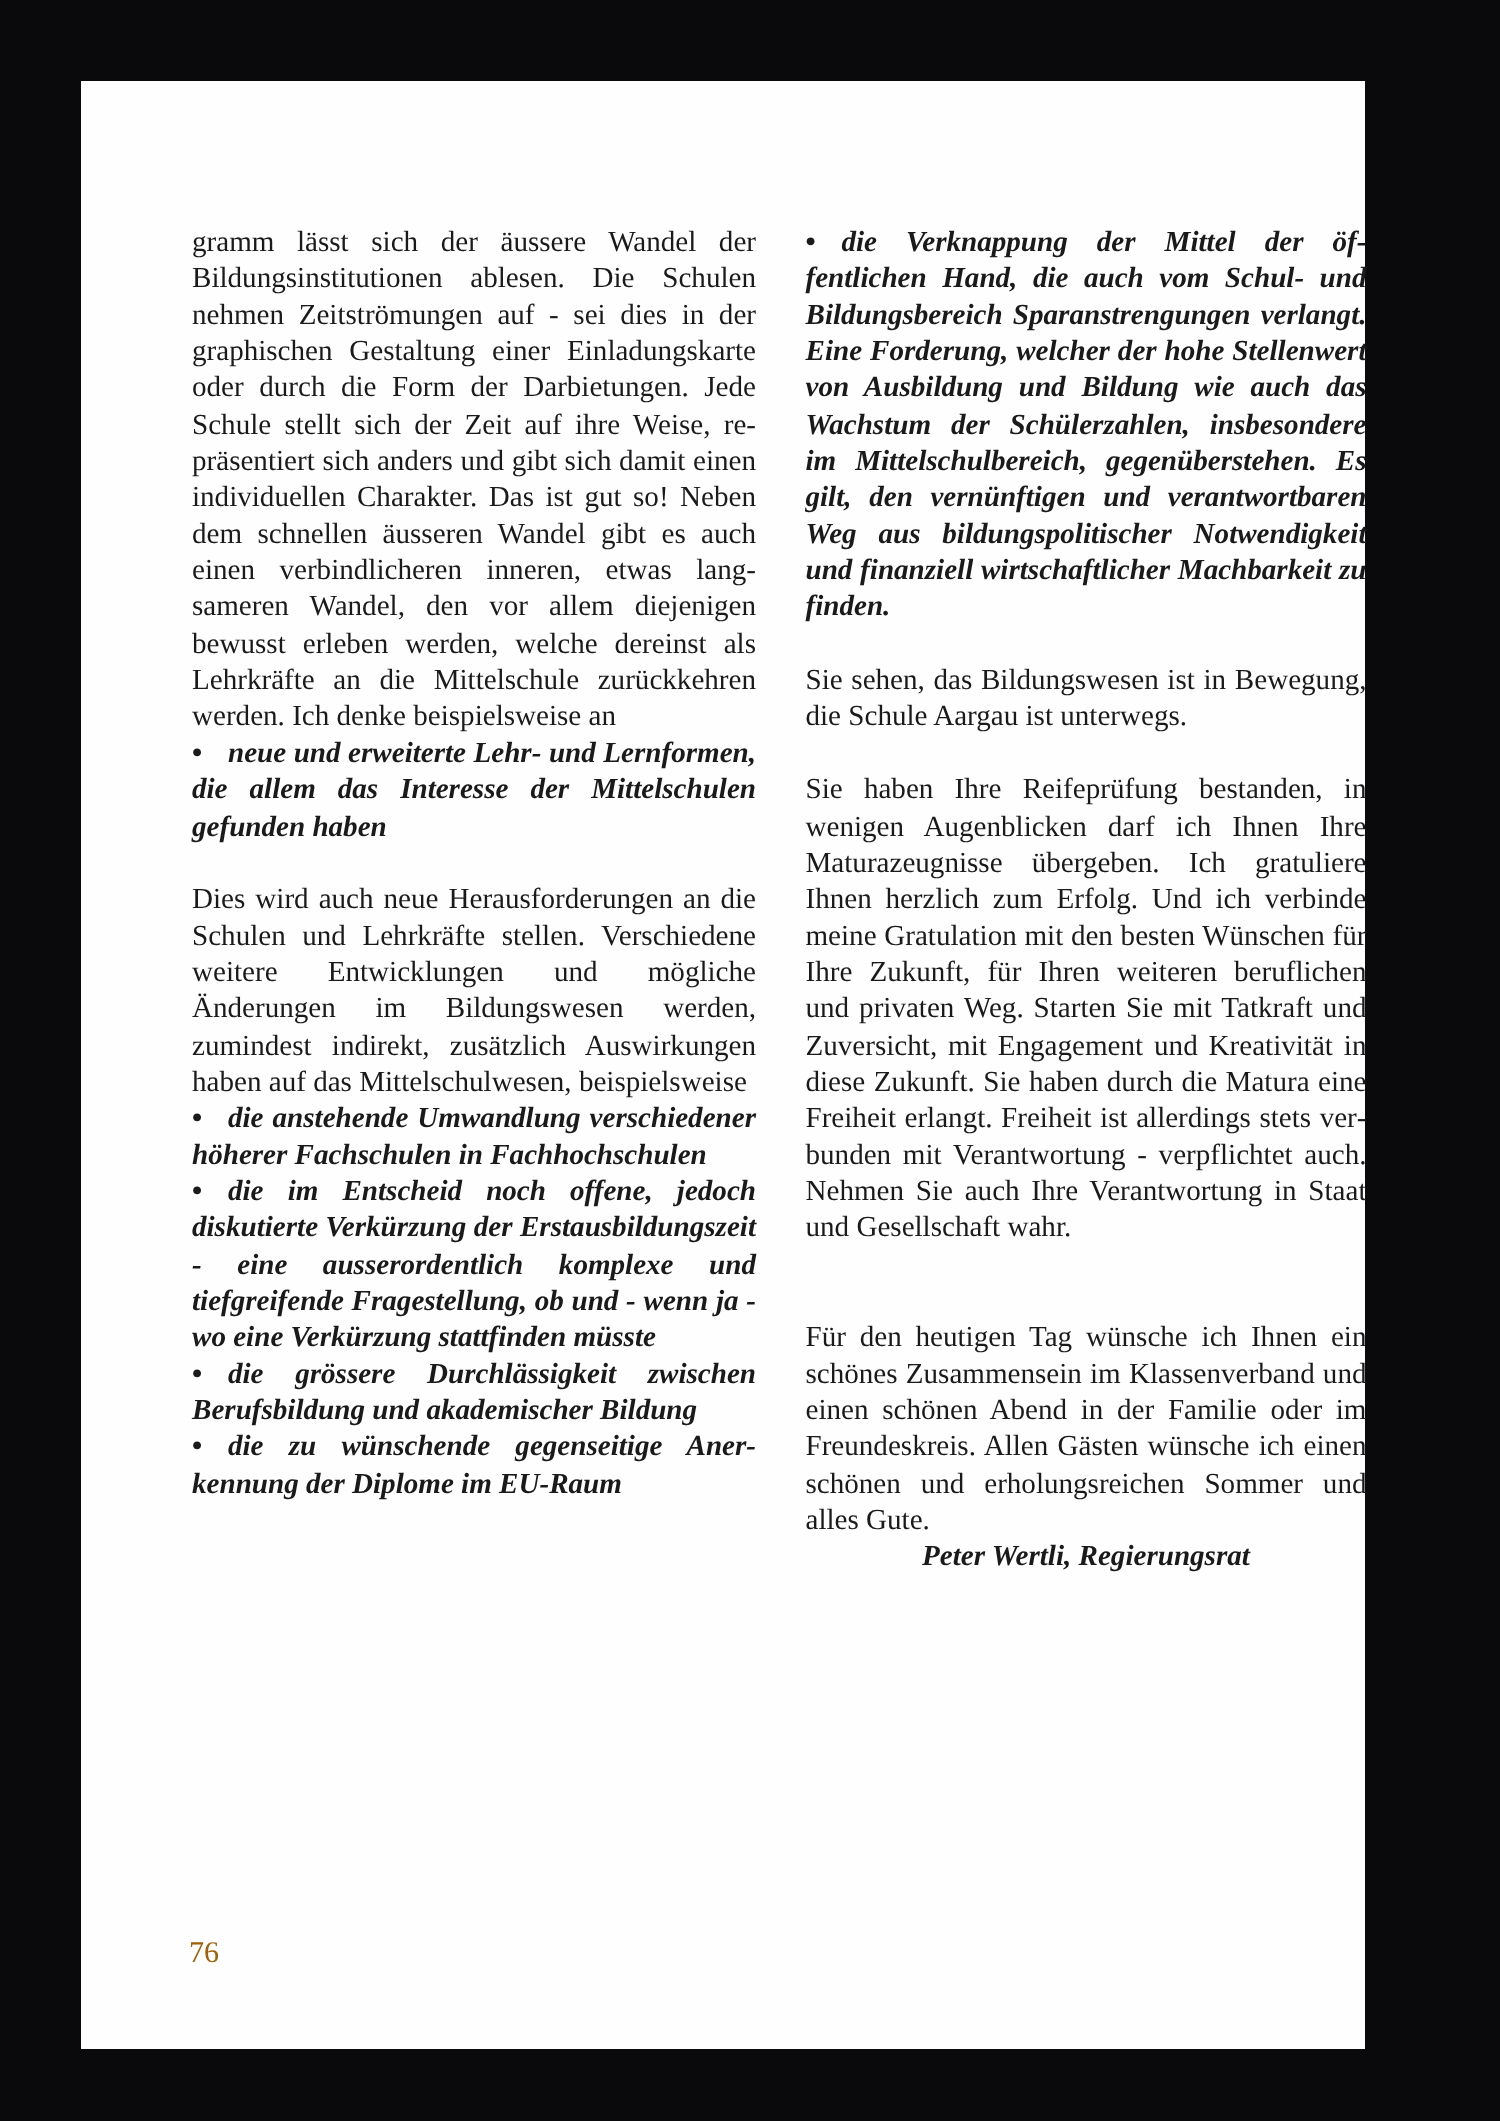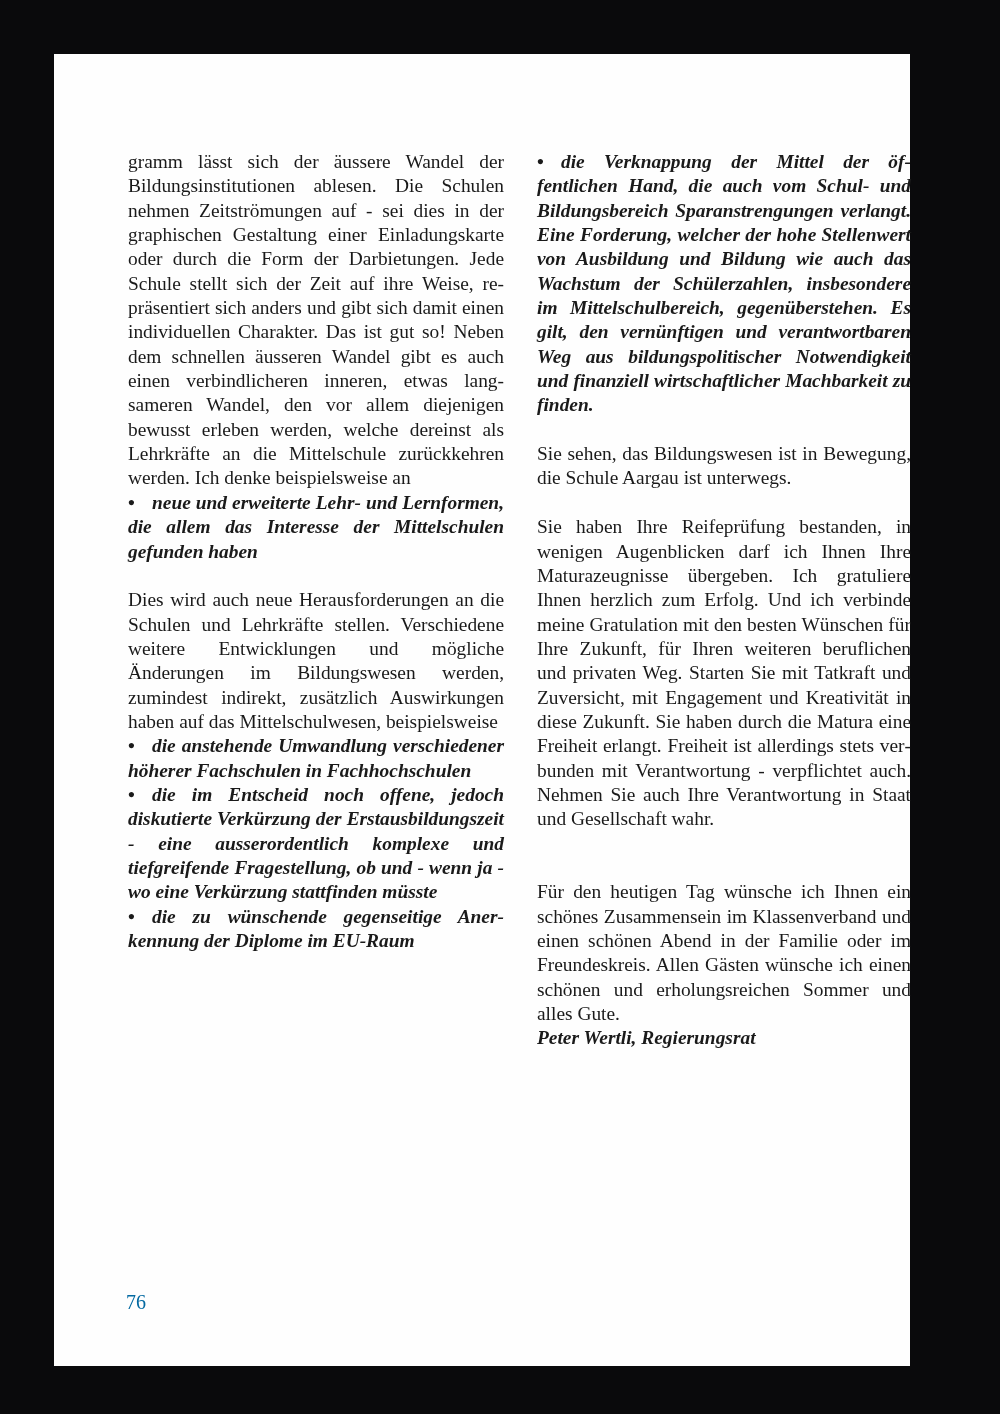--- a/index.html
+++ b/index.html
@@ -39,31 +39,31 @@
     font-style: italic;
     font-weight: bold;
   }
   .bullet .dot {
     display: inline-block;
     width: 24px;
     font-style: normal;
   }
   .signature {
     margin: 0;
-    text-align: left;
+    text-align: center;
     font-style: italic;
     font-weight: bold;
   }
   .page-number {
     position: absolute;
     left: 72px;
     top: 1237px;
     font-family: "Liberation Serif", "DejaVu Serif", serif;
     font-size: 20px;
-    color: #0369a1;
+    color: #a16207;
   }
 </style>
 </head>
 <body>
 
 <div class="page">
 
   <div class="col col-left">
     <p class="para">gramm lässt sich der äussere Wandel der Bildungsinstitutionen ablesen. Die Schulen nehmen Zeitströmungen auf - sei dies in der graphischen Gestaltung einer Einladungskarte oder durch die Form der Darbietungen. Jede Schule stellt sich der Zeit auf ihre Weise, re­präsentiert sich anders und gibt sich damit einen individuellen Charakter. Das ist gut so! Neben dem schnellen äusseren Wandel gibt es auch einen verbindlicheren inneren, etwas lang­sameren Wandel, den vor allem dieje­nigen bewusst erleben werden, welche dereinst als Lehrkräfte an die Mittel­schule zurückkehren werden. Ich denke beispielsweise an</p>
 
@@ -73,20 +73,23 @@
 
     <div class="gap"></div>
 
     <p class="para">Dies wird auch neue Herausforderun­gen an die Schulen und Lehrkräfte stellen. Verschiedene weitere Entwick­lungen und mögliche Änderungen im Bildungswesen werden, zumindest in­direkt, zusätzlich Auswirkungen haben auf das Mittelschulwesen, beispiels­weise</p>
 
     <p class="bullet">
       <span class="dot">•</span><span>die anstehende Umwandlung ver­schiedener höherer Fachschulen in Fach­hochschulen</span>
     </p>
     <p class="bullet">
       <span class="dot">•</span><span>die im Entscheid noch offene, jedoch diskutierte Verkürzung der Erstausbil­dungszeit - eine ausserordentlich komplexe und tiefgreifende Fragestellung, ob und - wenn ja - wo eine Verkürzung stattfinden müsste</span>
+    </p>
+    <p class="bullet">
+      <span class="dot">•</span><span>die grössere Durchlässigkeit zwischen Berufsbildung und akademischer Bildung</span>
     </p>
     <p class="bullet">
       <span class="dot">•</span><span>die zu wünschende gegenseitige Aner­kennung der Diplome im EU-Raum</span>
     </p>
   </div>
 
   <div class="col col-right">
     <p class="bullet">
       <span class="dot">•</span><span>die Verknappung der Mittel der öf­fentlichen Hand, die auch vom Schul- und Bildungsbereich Sparanstrengungen ver­langt. Eine Forderung, welcher der hohe Stellenwert von Ausbildung und Bildung wie auch das Wachstum der Schülerzahlen, insbesondere im Mittelschulbereich, gegenüberstehen. Es gilt, den vernünftigen und verantwortbaren Weg aus bildungs­politischer Notwendigkeit und finanziell wirtschaftlicher Machbarkeit zu finden.</span>
     </p>

